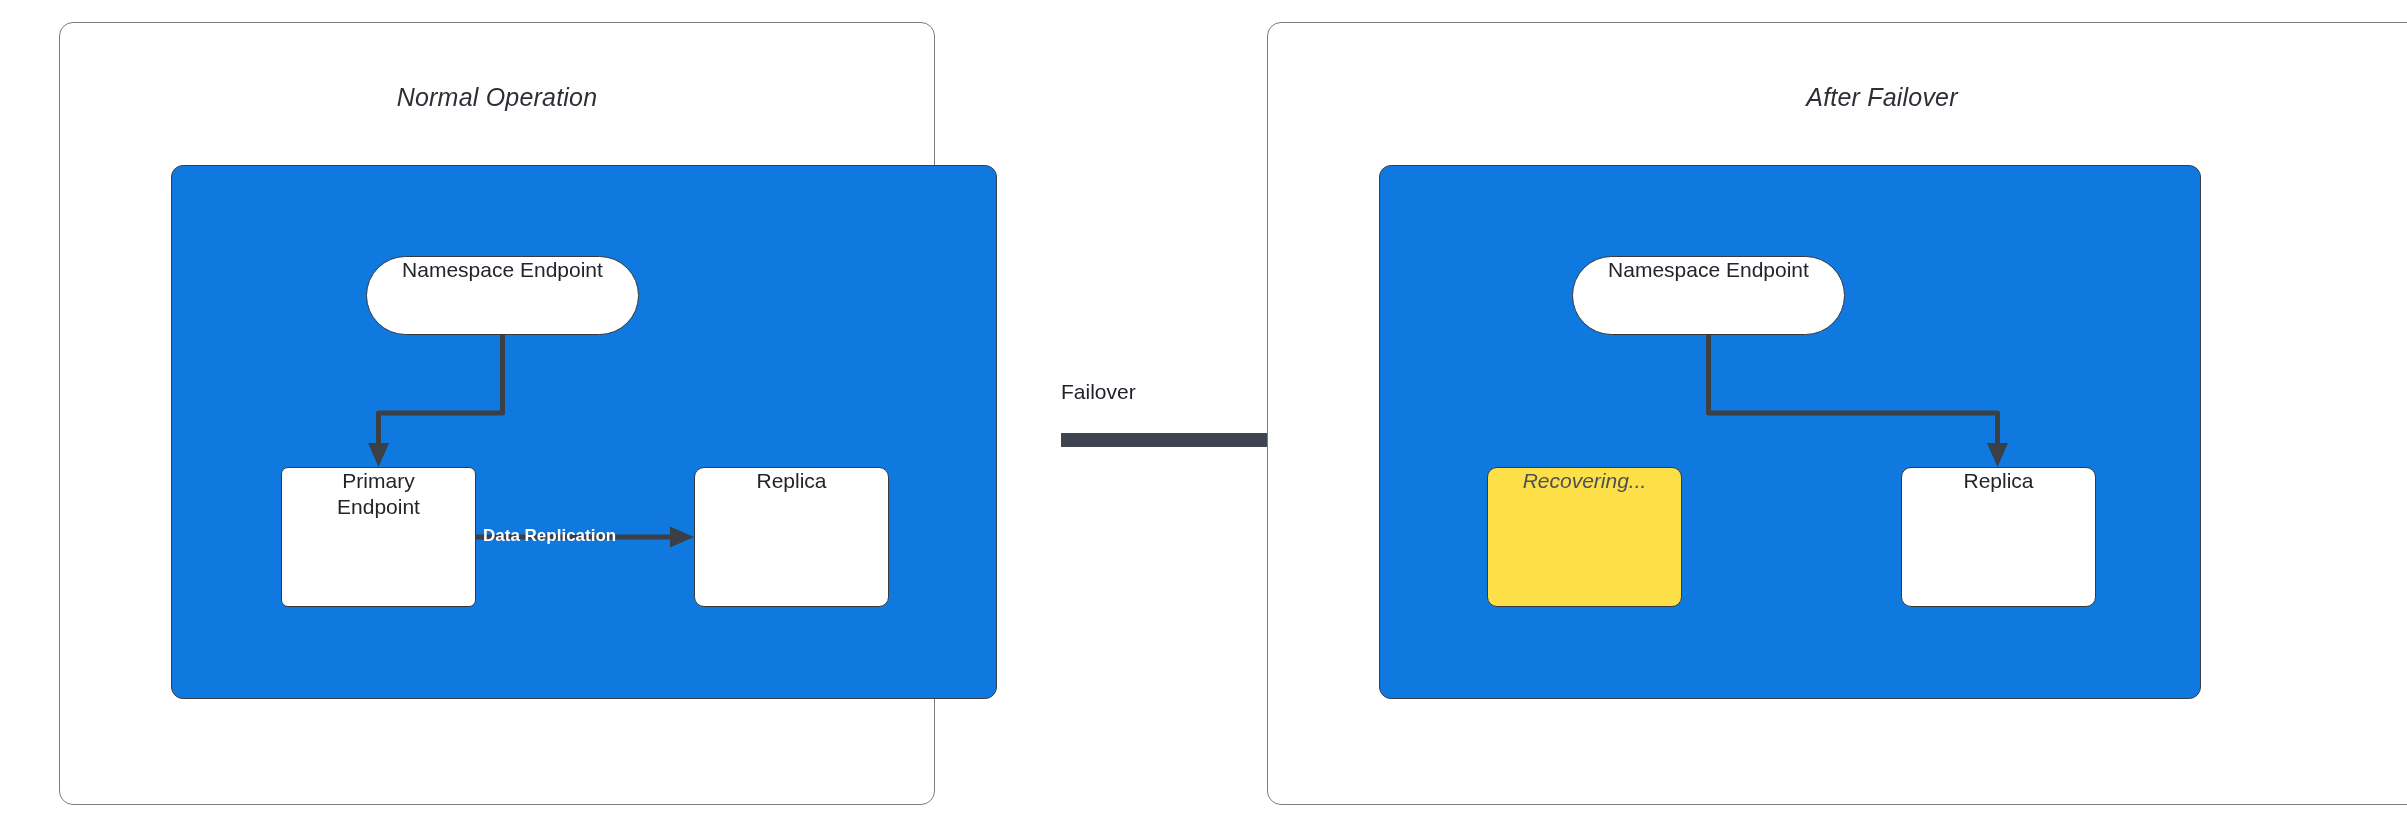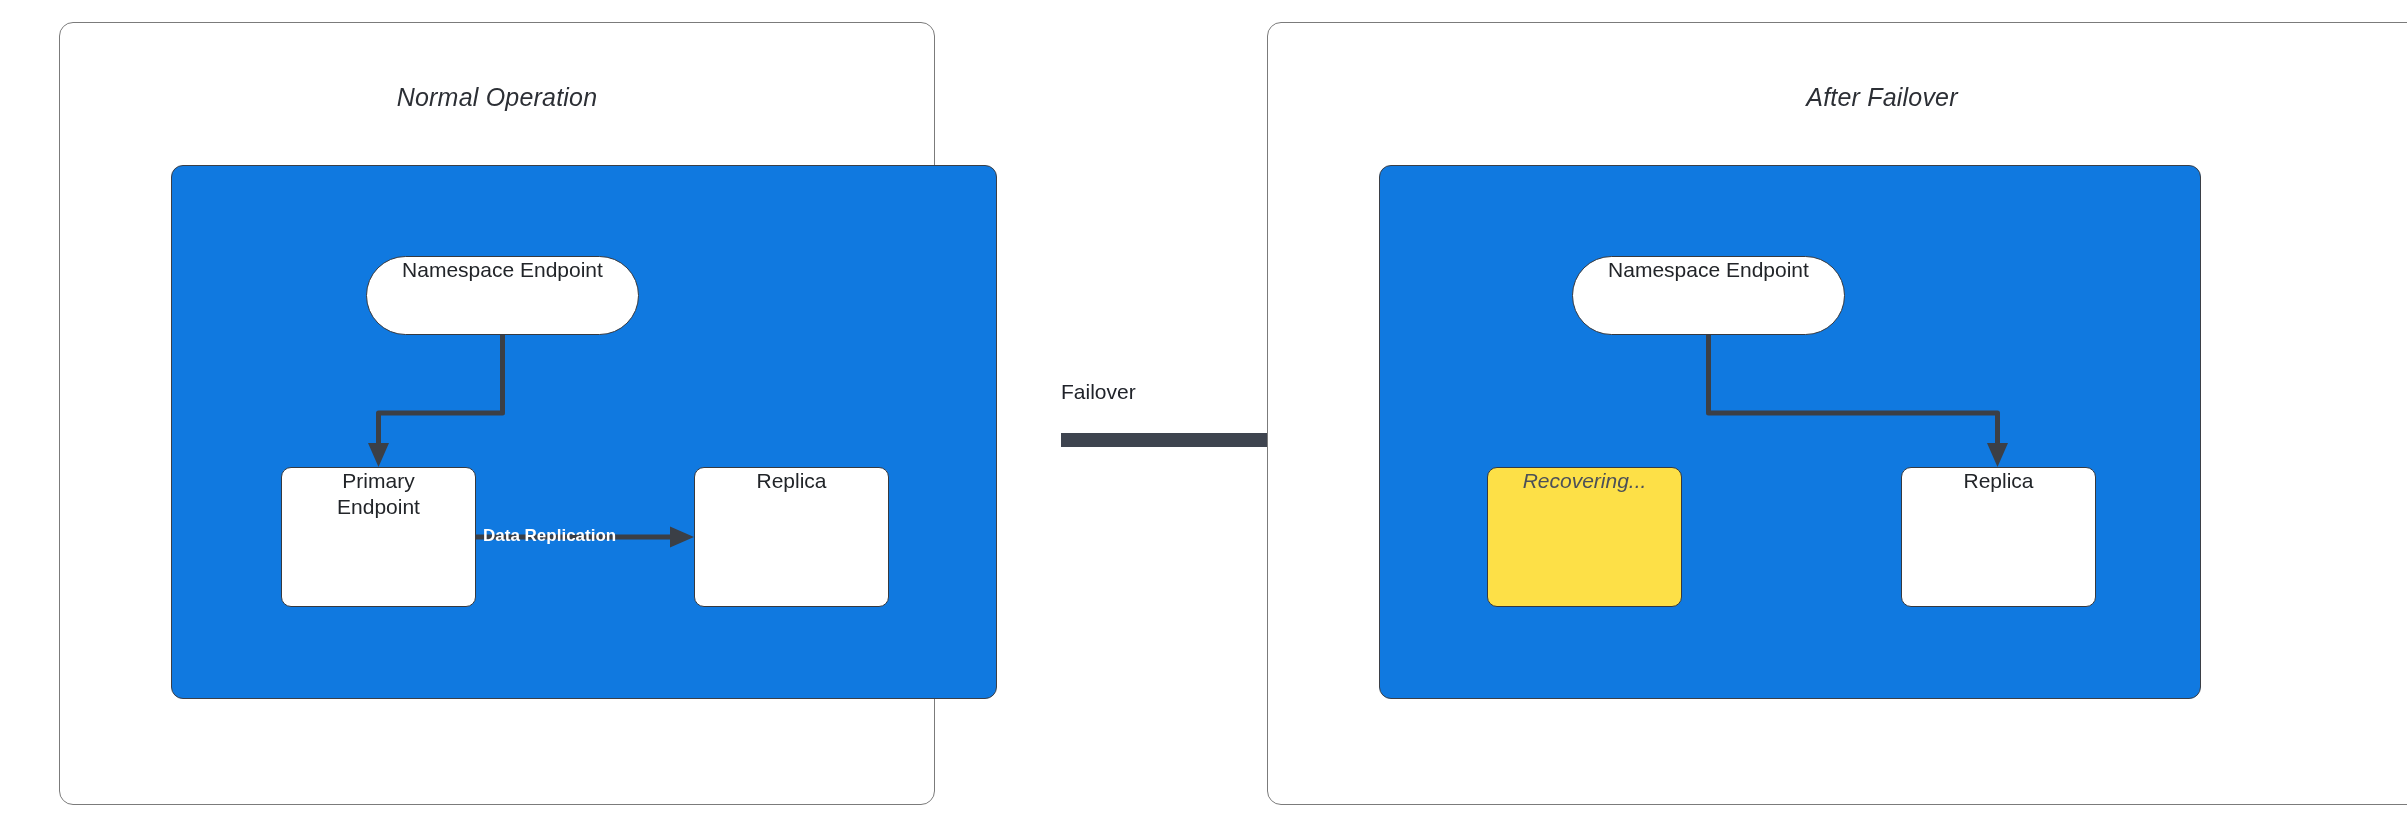--- a/index.html
+++ b/index.html
@@ -150,21 +150,21 @@
       <polygon class="wire-head" points="318.5,444 308,420 329,420" style="fill: rgb(59, 63, 70);"></polygon>
 
       <path class="wire" d="M 416 514 L 620 514" style="stroke: rgb(59, 63, 70);"></path>
       <polygon class="wire-head" points="634,514 610,503.5 610,524.5" style="fill: rgb(59, 63, 70);"></polygon>
     </svg>
 
     <div class="node pill" id="n-endpoint" style="border-color: rgb(54, 57, 63);">
       <span>Namespace Endpoint</span>
     </div>
 
-    <div class="node box" id="n-primary" style="border-color: rgb(54, 57, 63);">
+    <div class="node box" id="n-primary" style="border-color: rgb(54, 57, 63); border-radius: 7px;">
       <span>
         <span>Primary</span><br>
         <span>Endpoint</span>
       </span>
     </div>
 
     <div class="node box" id="n-replica" style="border-color: rgb(54, 57, 63);">
       <span>Replica</span>
     </div>
 

